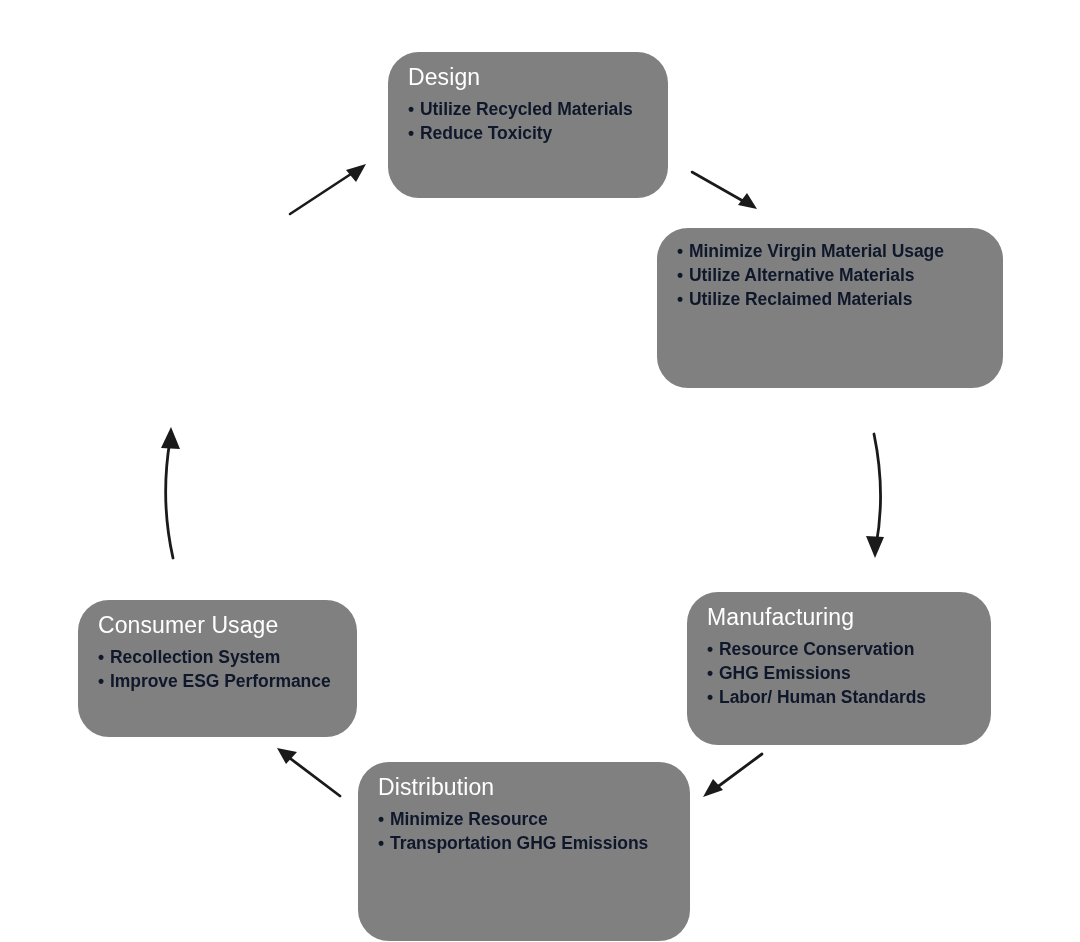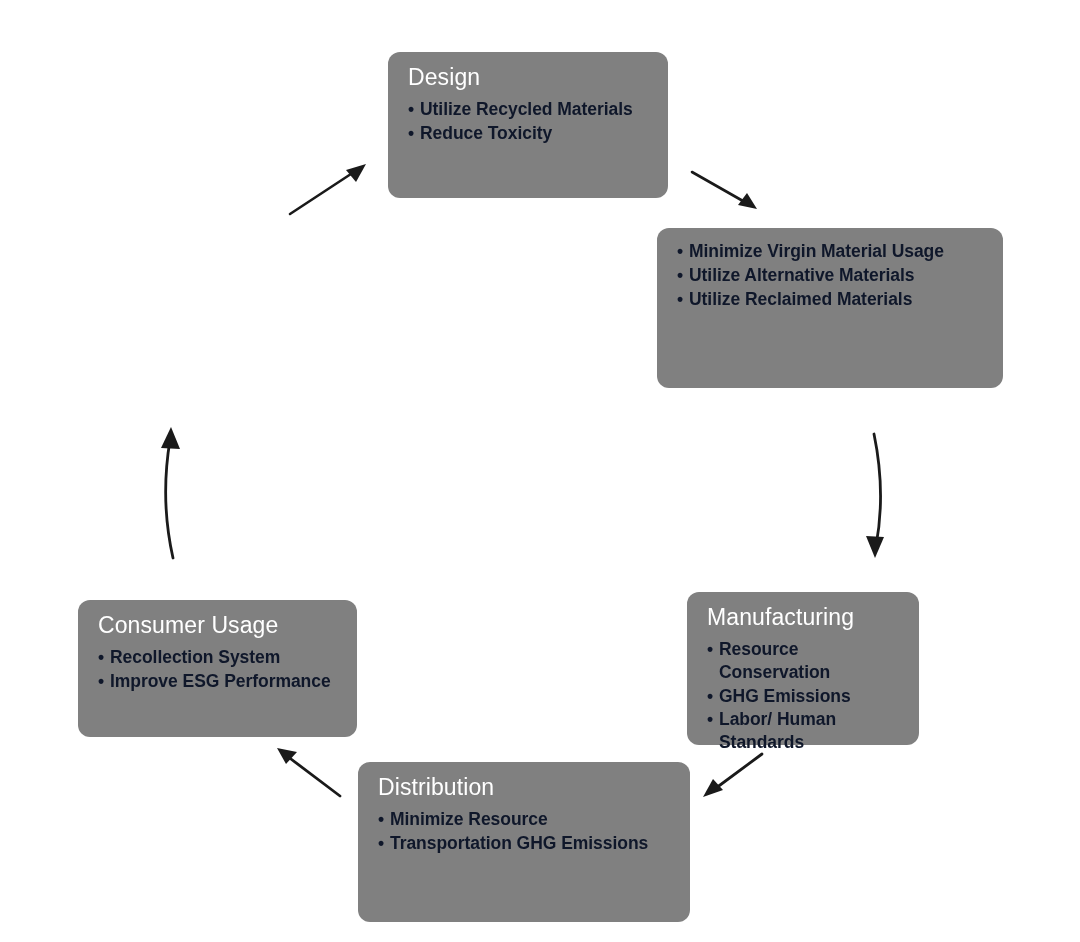--- a/index.html
+++ b/index.html
@@ -14,21 +14,21 @@
   #canvas {
     position: relative;
     width: 1080px;
     height: 942px;
     background: #ffffff;
     overflow: hidden;
   }
   .stage-box {
     position: absolute;
     background: #808080;
-    border-radius: 12px;
+    border-radius: 31px;
     box-sizing: border-box;
     padding: 12px 16px 4px 20px;
     color: #ffffff;
   }
   .stage-title {
     font-size: 23px;
     font-weight: 400;
     line-height: 1.18;
     letter-spacing: 0.1px;
     color: #ffffff;
@@ -65,22 +65,22 @@
     left: 0;
     top: 0;
     width: 1080px;
     height: 942px;
     pointer-events: none;
   }
 
   
   #box-design        { left: 388px; top: 52px;  width: 280px; height: 146px; }
   #box-raw-material  { left: 657px; top: 228px; width: 346px; height: 160px; }
-  #box-manufacturing { left: 687px; top: 592px; width: 232px; height: 153px; }
-  #box-distribution  { left: 358px; top: 762px; width: 332px; height: 160px; }
+  #box-manufacturing { left: 687px; top: 592px; width: 304px; height: 153px; }
+  #box-distribution  { left: 358px; top: 762px; width: 332px; height: 179px; }
   #box-consumer      { left: 78px;  top: 600px; width: 279px; height: 137px; }
   #box-recycle       { left: 42px;  top: 228px; width: 348px; height: 152px; }
 </style>
 </head>
 <body>
 
 <div id="canvas">
 
   <svg id="arrows" viewBox="0 0 1080 942" xmlns="http://www.w3.org/2000/svg">
 

